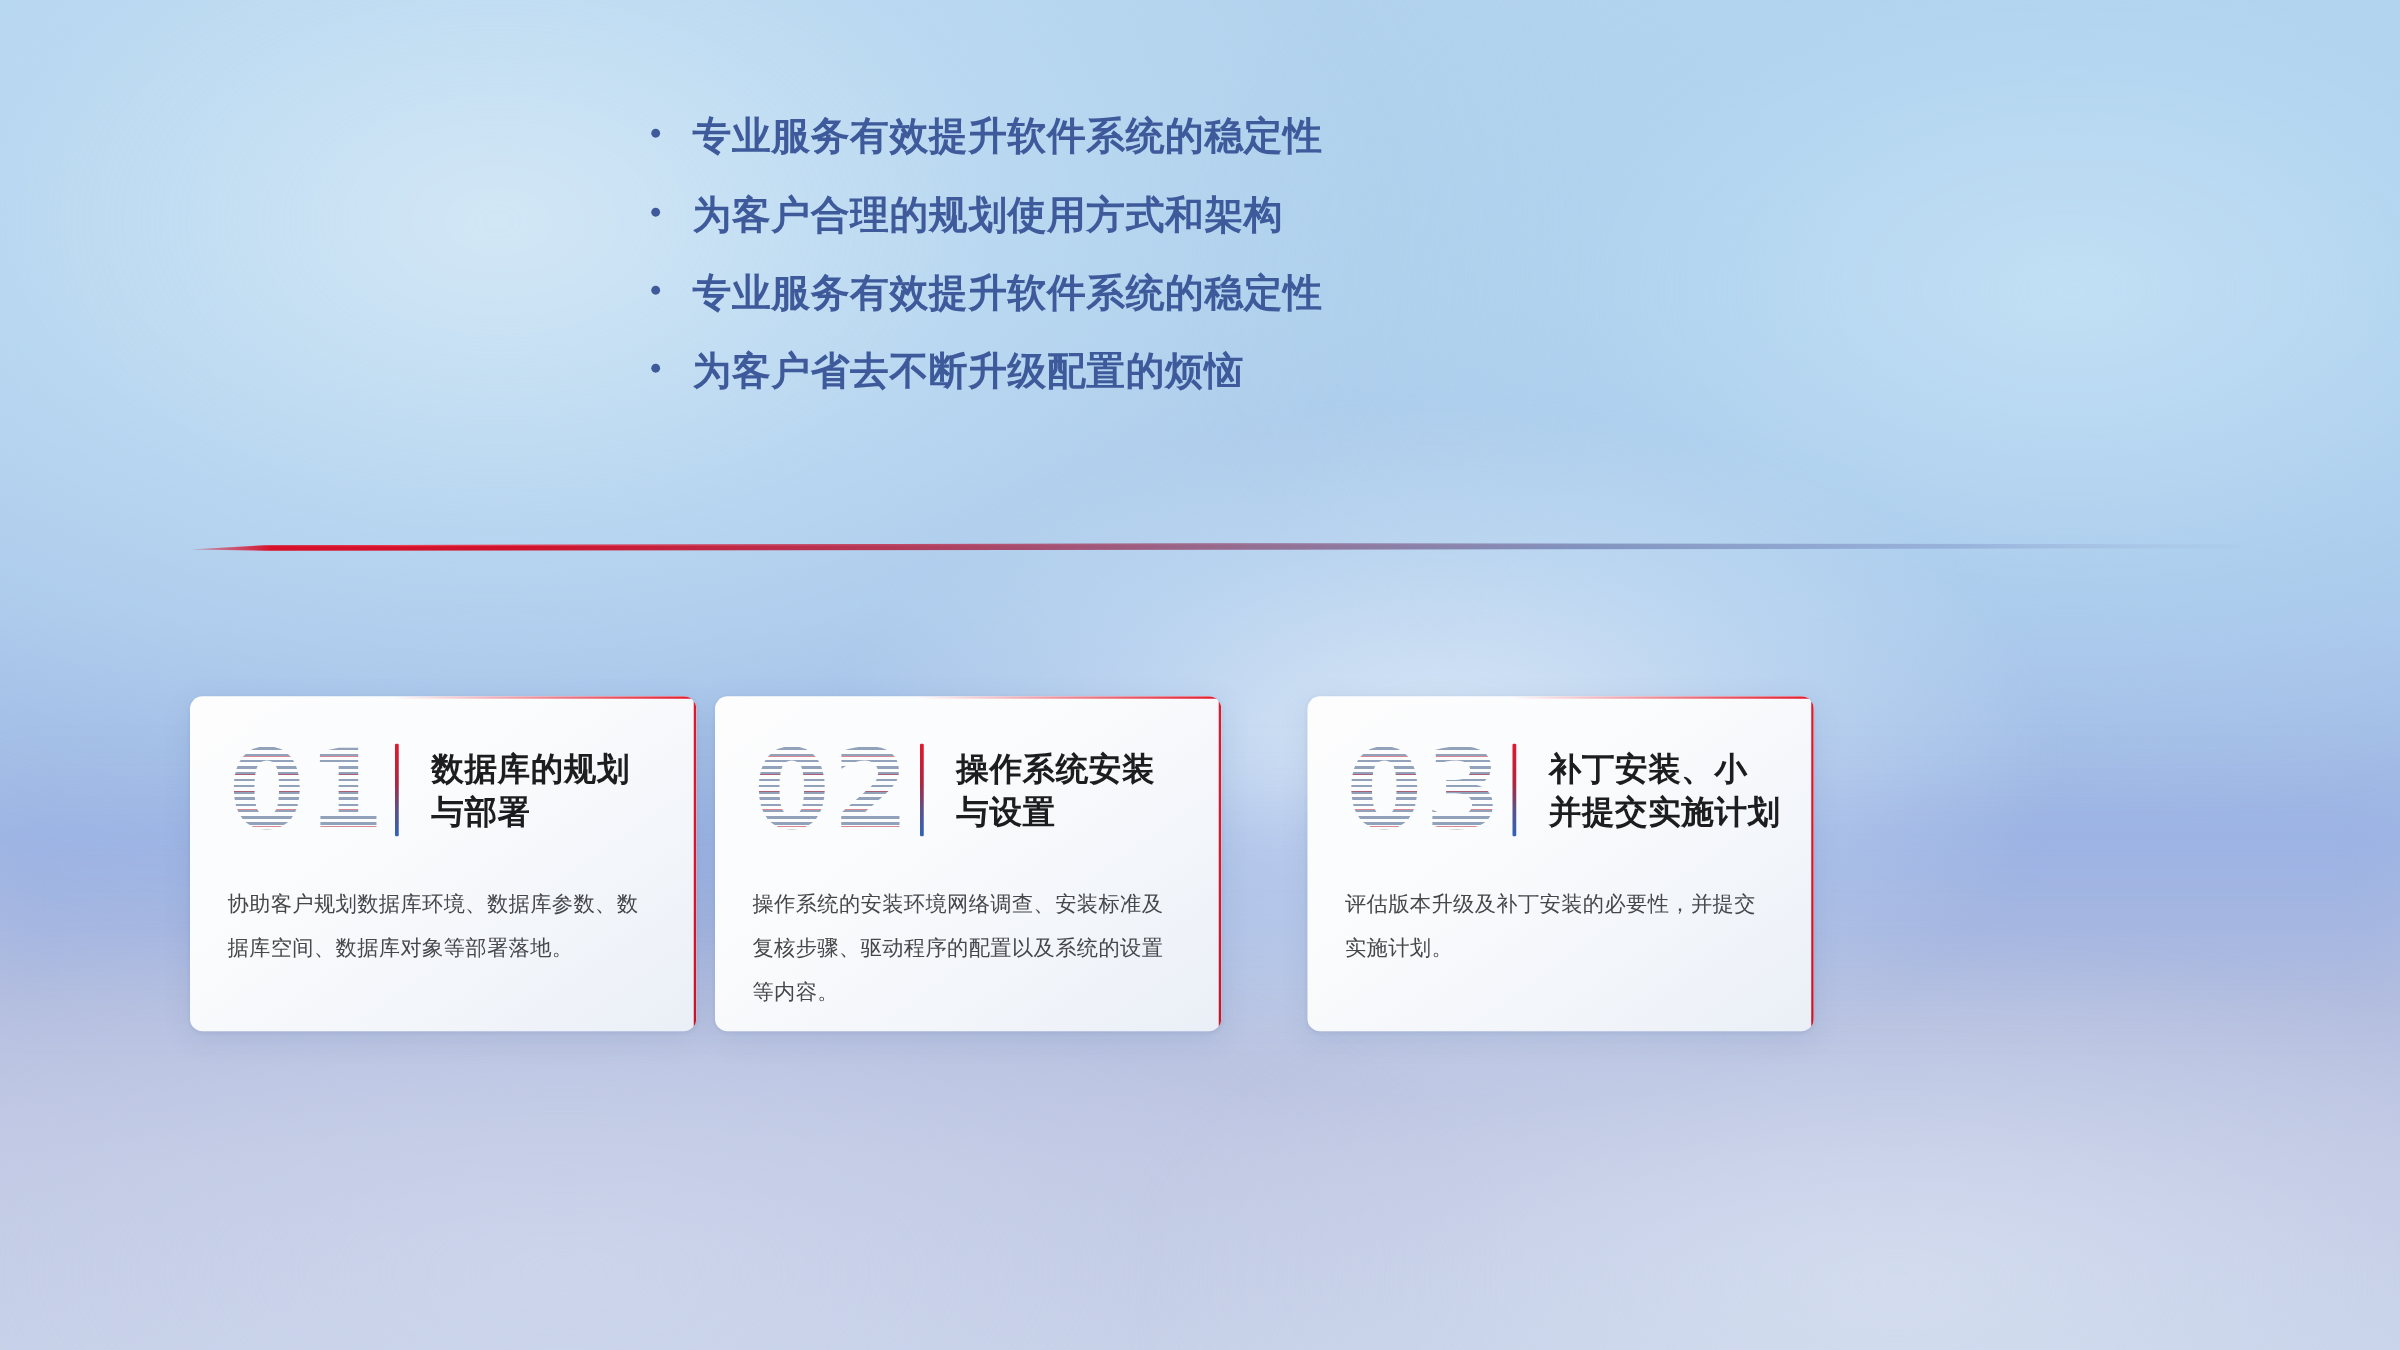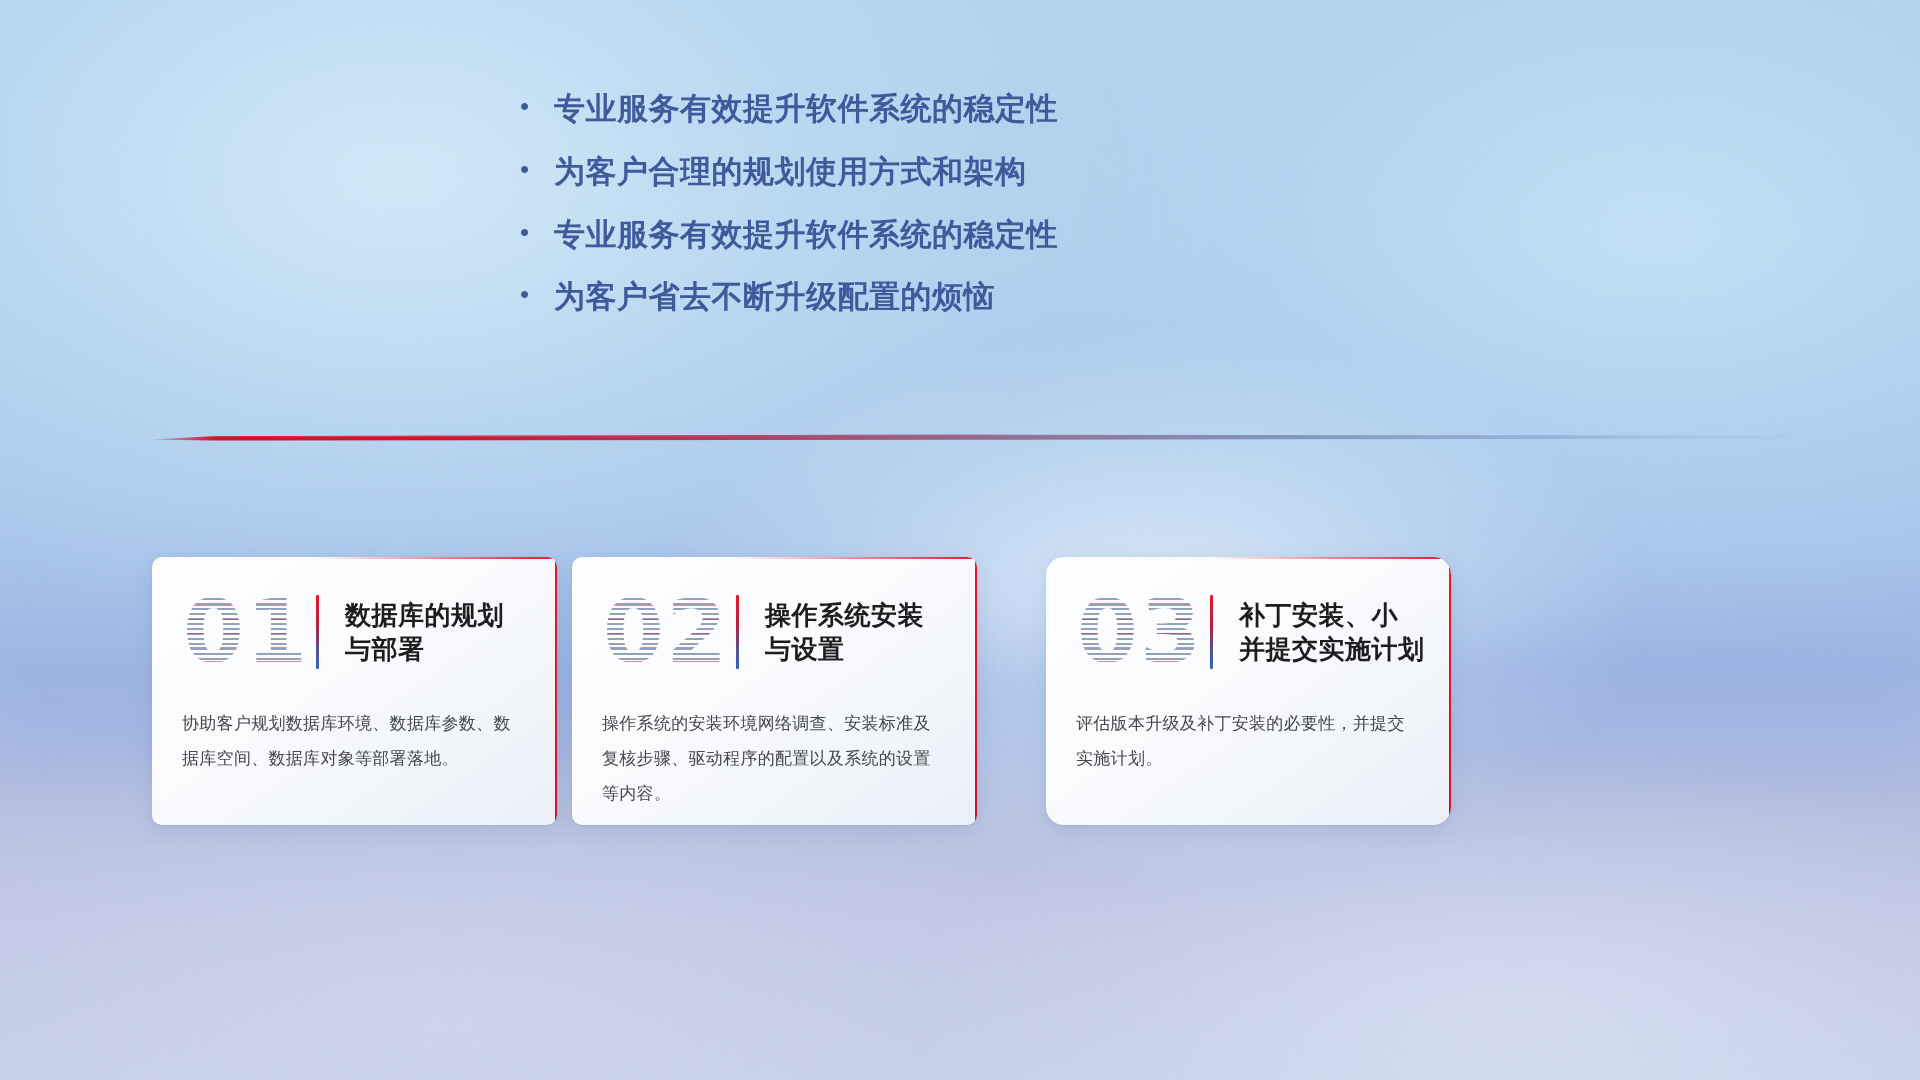--- a/index.html
+++ b/index.html
@@ -120,21 +120,21 @@
     content:"";position:absolute;right:0;top:0;bottom:0;width:2px;
     background:linear-gradient(180deg,#e2182c 0%,#dc1629 55%,#c8142a 100%);
     border-top-right-radius:10px;border-bottom-right-radius:10px;
   }
   .card-topline{
     position:absolute;left:40%;right:0;top:0;height:2px;
     background:linear-gradient(90deg,rgba(226,24,44,0) 0%,rgba(226,24,44,.55) 55%,#e2182c 100%);
   }
   .card1{left:152px;}
   .card2{left:572px;}
-  .card3{left:1046px;border-radius:18px;}
+  .card3{left:1046px;}
 
   .card-head{
     position:relative;display:flex;align-items:center;
     height:150px;padding:0 0 0 28px;box-sizing:border-box;
   }
   .card-num{
     position:relative;
     width:132px;flex:0 0 132px;
     height:110px;
     display:flex;align-items:center;justify-content:center;

